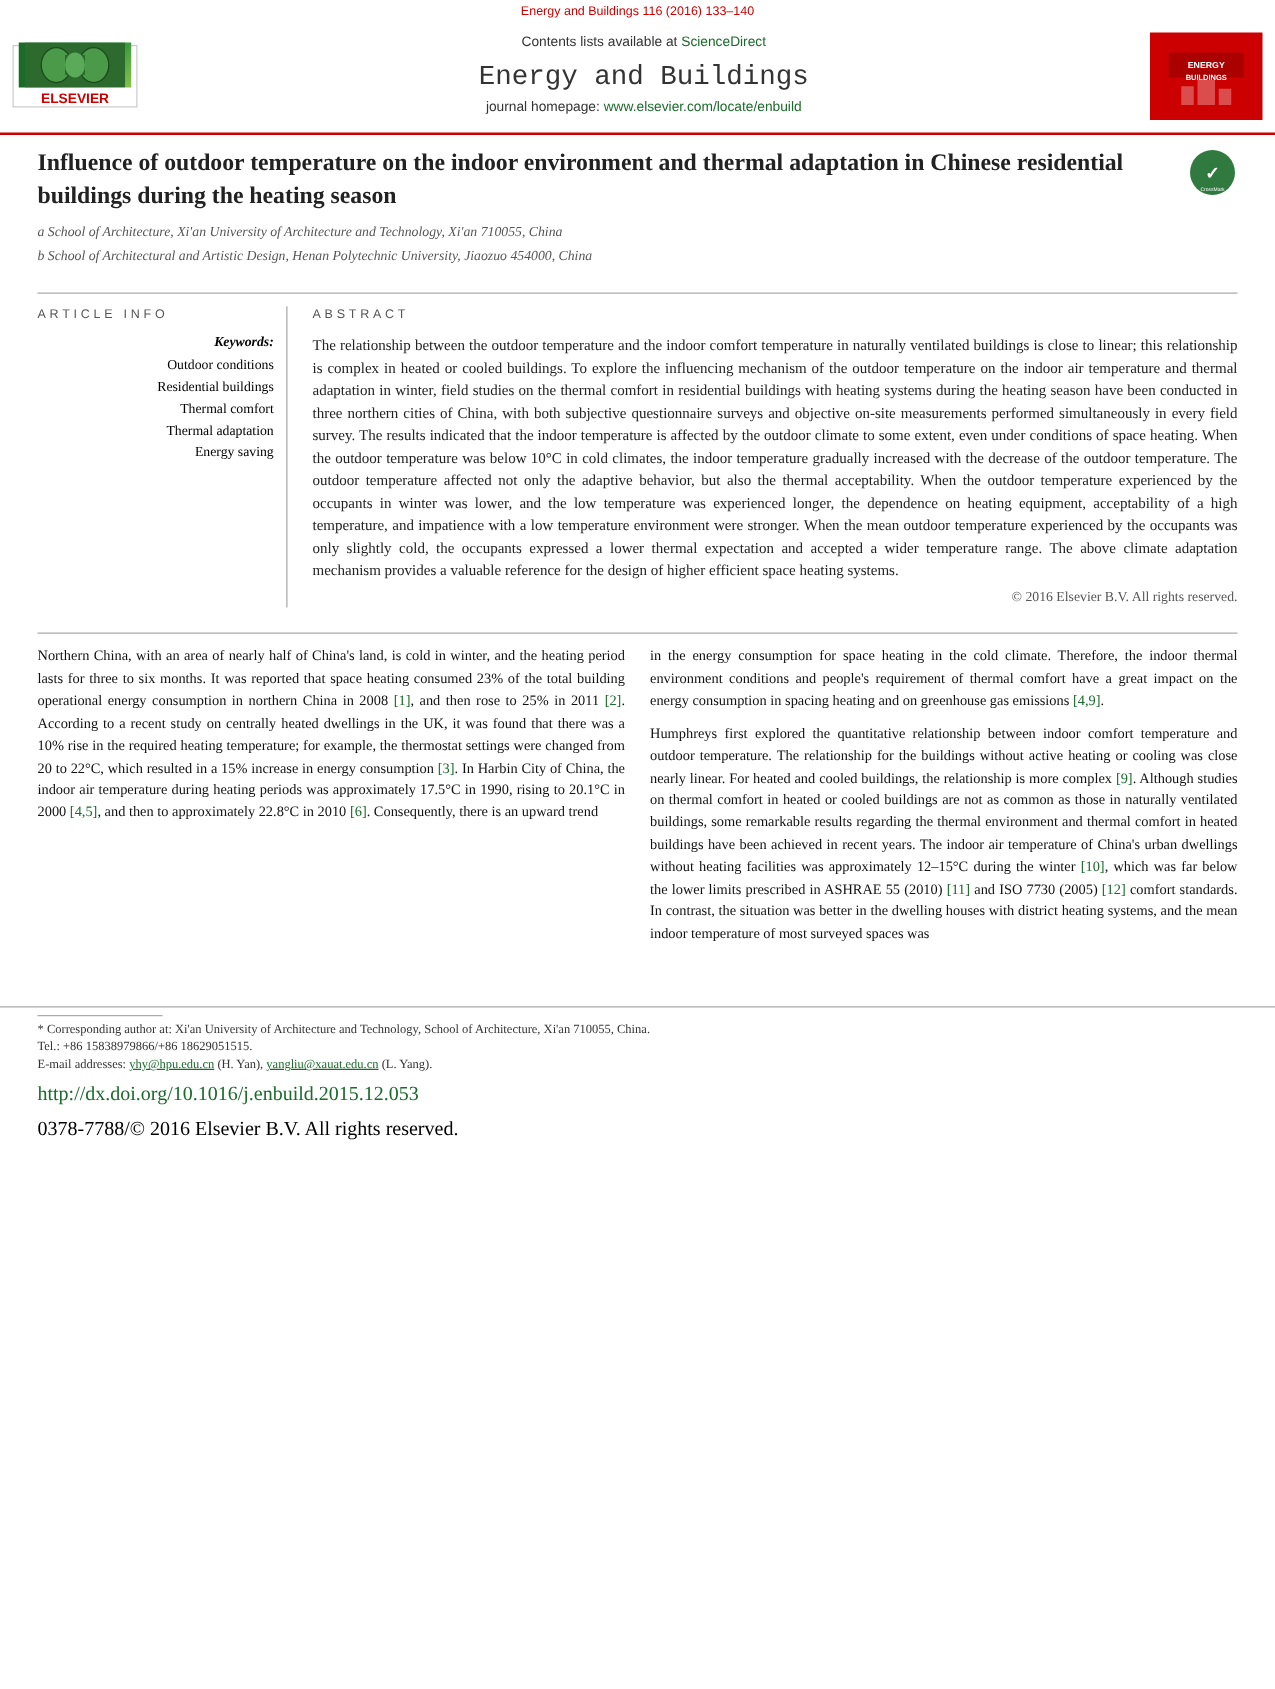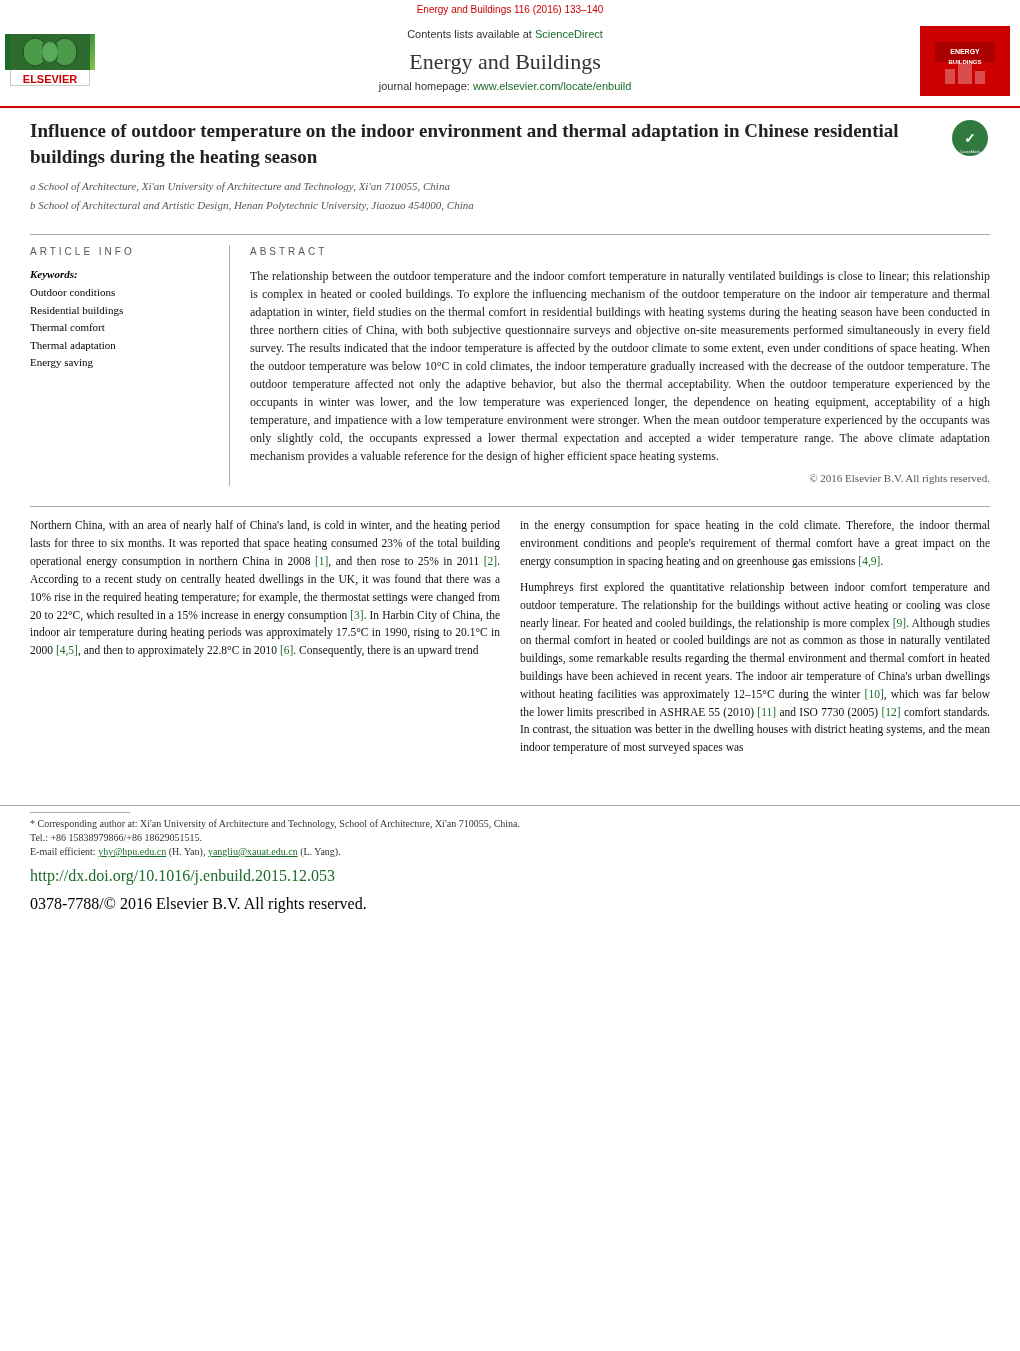--- a/index.html
+++ b/index.html
@@ -19,21 +19,21 @@
       padding: 0 0 6px 0;
       margin-bottom: 0;
     }
     .journal-top-bar {
       display: flex;
       align-items: center;
       padding: 6px 10px 4px 10px;
       justify-content: space-between;
     }
     .elsevier-logo {
-      width: 80px;
+      width: 100px;
       height: 50px;
       display: flex;
       flex-direction: column;
       align-items: center;
       justify-content: center;
       border: 1px solid #ccc;
       font-size: 10px;
       color: #c00;
       font-weight: bold;
       background: #fff;
@@ -65,21 +65,21 @@
     }
     .sciencedirect-link {
       color: #1a6b2a;
       font-size: 11px;
       font-family: Arial, sans-serif;
       text-decoration: none;
       margin-top: 28px;
     }
     .journal-title-header {
       font-size: 22px;
-      font-family: Liberation Serif, serif;
+      font-family: Liberation Mono, monospace;
       color: #333;
       font-weight: normal;
       margin: 4px 0 2px 0;
     }
     .journal-homepage {
       font-size: 11px;
       color: #333;
       font-family: Arial, sans-serif;
     }
     .journal-homepage a {
@@ -184,20 +184,21 @@
       font-style: italic;
       font-size: 11px;
       font-weight: bold;
     }
     .article-history .date-item {
       font-size: 11px;
       margin-top: 2px;
     }
     .keywords-section {
       margin-top: 8px;
+      text-align: right;
     }
     .keywords-section .kw-label {
       font-style: italic;
       font-weight: bold;
       font-size: 11px;
     }
     .keywords-list {
       font-size: 11px;
       list-style: none;
       padding: 0;
@@ -398,21 +399,21 @@
 
 <div class="page-footer">
   <hr class="footnote-divider">
   <div class="footnote">
     <span>* Corresponding author at: Xi'an University of Architecture and Technology, School of Architecture, Xi'an 710055, China.</span>
   </div>
   <div class="footnote">
     <span>Tel.: +86 15838979866/+86 18629051515.</span>
   </div>
   <div class="footnote">
-    <span>E-mail efficient:</span>
+    <span>E-mail addresses:</span>
     <a href="#" style="color:#1a6b2a;">yhy@hpu.edu.cn</a>
     <span>(H. Yan),</span>
     <a href="#" style="color:#1a6b2a;">yangliu@xauat.edu.cn</a>
     <span>(L. Yang).</span>
   </div>
   <div class="doi-links">
     <a href="#" style="color:#1a6b2a;">http://dx.doi.org/10.1016/j.enbuild.2015.12.053</a>
   </div>
   <div class="doi-links">
     <span>0378-7788/© 2016 Elsevier B.V. All rights reserved.</span>

